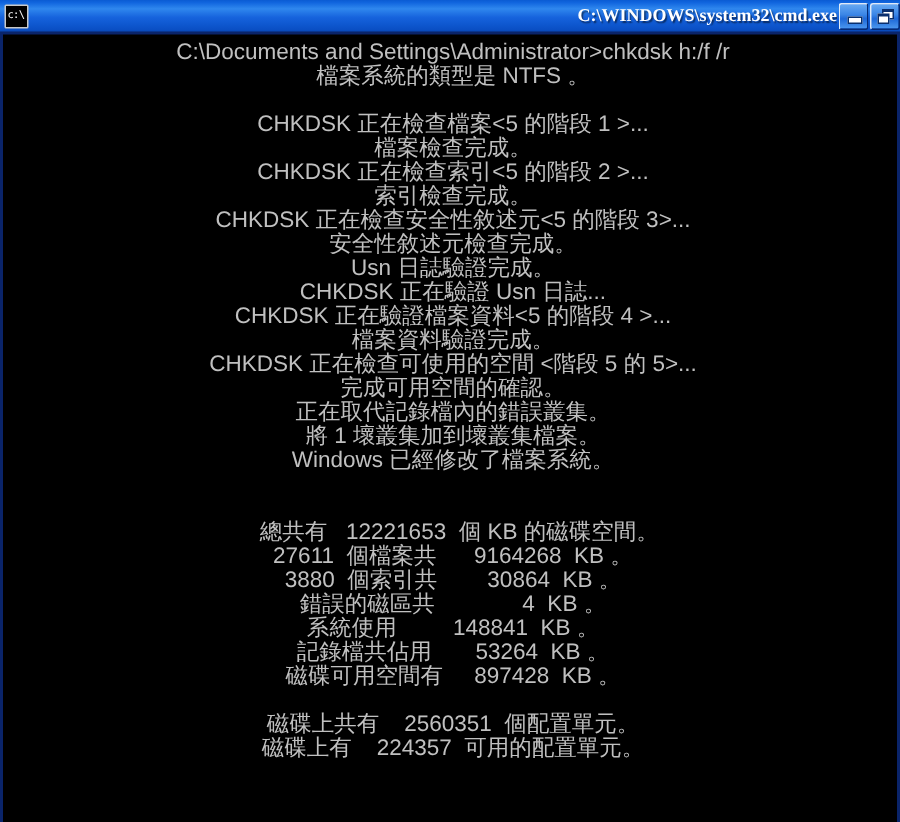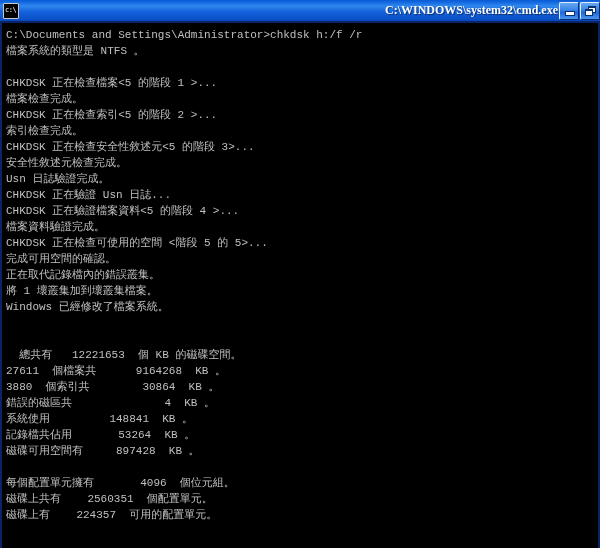--- a/index.html
+++ b/index.html
@@ -139,26 +139,27 @@
     width: 596px;
     height: 525px;
     background: #000000;
     overflow: hidden;
     padding: 4px 0 0 4px;
     box-sizing: border-box;
   }
 
   .cline {
     color: #c0c0c0;
-    font-family: Liberation Mono, monospace;
-    font-size: 11px;
+    font-family: Liberation Sans, sans-serif;
+    font-size: 15px;
     line-height: 16px;
     height: 16px;
     white-space: pre;
     letter-spacing: 0px;
+    text-align: center;
   }
   .cline.blank { color: transparent; }
 </style>
 </head>
 <body>
 
 <div id="window">
 
   <div id="titlebar">
     <div id="sysmenu-icon">
@@ -198,20 +199,19 @@
     <div class="cline blank"></div>
     <div class="cline blank"></div>
     <div class="cline">  總共有   12221653  個 KB 的磁碟空間。</div>
     <div class="cline">27611  個檔案共      9164268  KB 。</div>
     <div class="cline">3880  個索引共        30864  KB 。</div>
     <div class="cline">錯誤的磁區共              4  KB 。</div>
     <div class="cline">系統使用         148841  KB 。</div>
     <div class="cline">記錄檔共佔用       53264  KB 。</div>
     <div class="cline">磁碟可用空間有     897428  KB 。</div>
     <div class="cline blank"></div>
-    <div class="cline">每個配置單元擁有       4096  個位元組。</div>
     <div class="cline">磁碟上共有    2560351  個配置單元。</div>
     <div class="cline">磁碟上有    224357  可用的配置單元。</div>
     <div class="cline blank"></div>
 
   </div>
 
 </div>
 
 </body></html>

